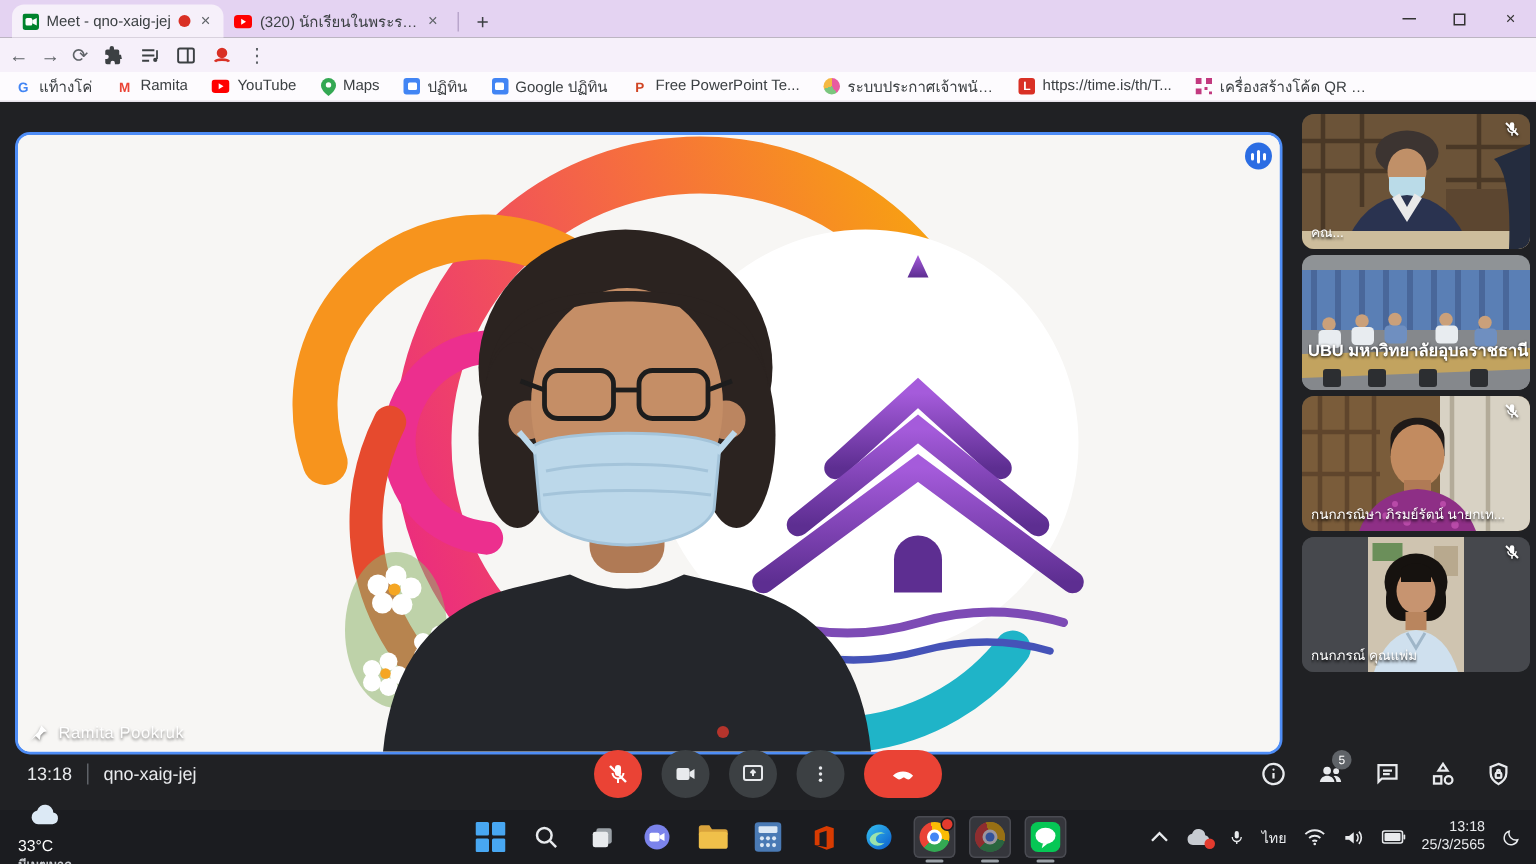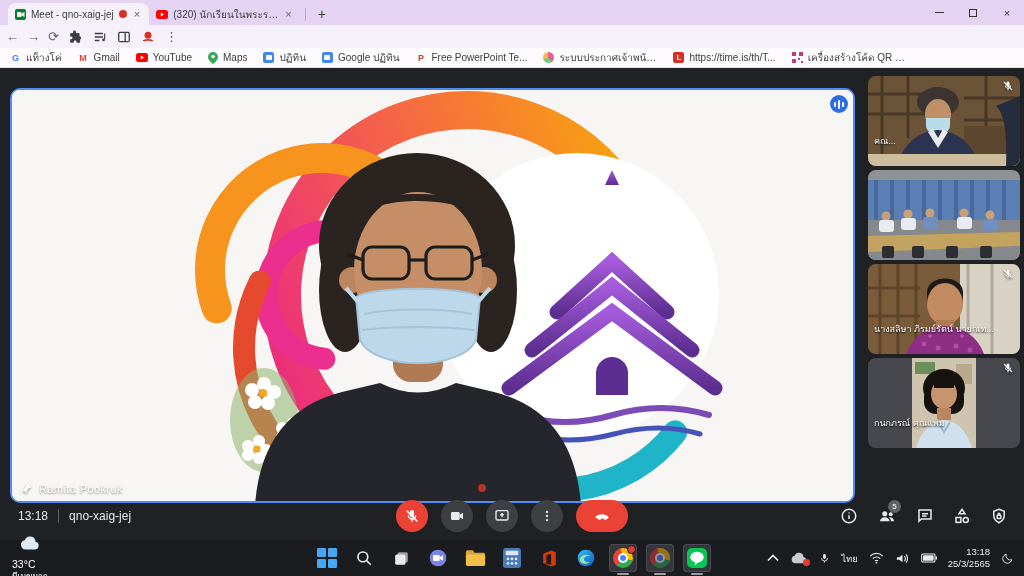--- a/index.html
+++ b/index.html
@@ -40,21 +40,21 @@
   
   .meet { position:absolute; top:68px; left:0; right:0; height:472px; background:#202124; }
   .main-tile { position:absolute; top:20px; left:10px; width:845px; height:415px; border:2px solid #4e8df6; border-radius:10px; background:#fff; overflow:hidden; }
   .audio-ind { position:absolute; top:5px; right:5px; width:18px; height:18px; border-radius:50%; background:#2b6de3; display:flex; align-items:center; justify-content:center; gap:1.5px; }
   .audio-ind i { width:2.5px; background:#fff; border-radius:2px; display:block; }
   .name-tag { position:absolute; left:8px; bottom:6px; display:flex; align-items:center; gap:6px; }
   .name-tag .nm { font-size:11px; color:#fff; opacity:.85; letter-spacing:.4px; text-shadow:0 1px 2px rgba(0,0,0,.6); }
 
   .thumb { position:absolute; left:868px; width:152px; height:90px; border-radius:8px; background:#3c4043; overflow:hidden; }
   .thumb svg { display:block; }
-  .t-label { position:absolute; left:6px; bottom:18px; font-size:9px; color:#fff; text-shadow:0 1px 2px #000; max-width:140px; white-space:nowrap; overflow:hidden; text-overflow:ellipsis; }
+  .t-label { position:absolute; left:6px; bottom:4px; font-size:9px; color:#fff; text-shadow:0 1px 2px #000; max-width:140px; white-space:nowrap; overflow:hidden; text-overflow:ellipsis; }
   .t-label.big { font-size:11px; font-weight:bold; left:4px; bottom:18px; max-width:148px; }
   .t-mic { position:absolute; top:4px; right:6px; filter:drop-shadow(0 1px 1px rgba(0,0,0,.7)); }
 
   
   .meetbar { position:absolute; left:0; right:0; bottom:0; height:48px; display:flex; align-items:center; }
   .mb-left { display:flex; align-items:center; gap:10px; margin-left:18px; color:#e8eaed; font-size:12px; }
   .mb-left .div { width:1px; height:14px; background:#5f6368; }
   .mb-center { position:absolute; left:50%; transform:translateX(-50%); display:flex; align-items:center; gap:13px; }
   .cbtn { width:32px; height:32px; border-radius:50%; background:#3c4043; display:flex; align-items:center; justify-content:center; }
   .cbtn.red { background:#ea4335; }
@@ -143,21 +143,21 @@
     </div>
   </div>
 
   <div class="bookmarks">
     <div class="bm">
         <span class="fav" style="color:#4285f4;background:transparent;">G</span>
         <span class="lbl">แท็างโค่</span>
       </div>
     <div class="bm">
         <span class="fav" style="color:#ea4335;background:transparent;">M</span>
-        <span class="lbl">Gmail</span>
+        <span class="lbl">Ramita</span>
       </div>
     <div class="bm">
         <svg width="12" height="9">
           <rect width="12" height="9" rx="2.5" fill="#f00"></rect>
           <path d="M4.8 2.5 8 4.5 4.8 6.5z" fill="#fff"></path>
         </svg>
         <span class="lbl">YouTube</span>
       </div>
     <div class="bm">
         <svg width="10" height="12" viewBox="0 0 10 12">
@@ -357,20 +357,21 @@
             <rect x="115" y="49" width="15" height="12" rx="3"></rect>
           </g>
         <path d="M0 66 L152 62 L152 76 L0 82 Z" fill="#c2a35f"></path>
         <g fill="#2c2e31">
             <rect x="14" y="76" width="12" height="12" rx="2"></rect>
             <rect x="44" y="76" width="12" height="12" rx="2"></rect>
             <rect x="78" y="76" width="12" height="12" rx="2"></rect>
             <rect x="112" y="76" width="12" height="12" rx="2"></rect>
           </g>
       </svg>
+      <span class="t-label big">UBU มหาวิทยาลัยอุบลราชธานี</span>
     </div>
 
     <div class="thumb" style="top:196px;">
       <svg width="152" height="90" viewBox="0 0 152 90">
         <rect width="152" height="90" fill="#7a5c3a"></rect>
         <g stroke="#5f452c" stroke-width="3">
             <path d="M12 0v90M30 0v90M48 0v90"></path>
             <path d="M0 24h52M0 52h52"></path>
           </g>
         <rect x="92" width="60" height="90" fill="#d8d2c4"></rect>
@@ -387,21 +388,21 @@
             <circle cx="62" cy="72" r="2"></circle>
             <circle cx="94" cy="72" r="2"></circle>
           </g>
       </svg>
       <svg class="t-mic" width="12" height="12" viewBox="0 0 24 24">
           <path d="M12 3a3 3 0 0 1 3 3v5a3 3 0 0 1-6 0V6a3 3 0 0 1 3-3z" fill="#fff"></path>
           <path d="M6.5 11a5.5 5.5 0 0 0 11 0" stroke="#fff" stroke-width="2" fill="none"></path>
           <path d="M12 16.5V21" stroke="#fff" stroke-width="2"></path>
           <path d="M4 4l16 16" stroke="#fff" stroke-width="2.6"></path>
         </svg>
-      <span class="t-label">นางสลิษา ภิรมย์รัตน์ นายกเท...</span>
+      <span class="t-label">กนกภรณิษา ภิรมย์รัตน์ นายกเท...</span>
     </div>
 
     <div class="thumb" style="top:290px;">
       <svg width="152" height="90" viewBox="0 0 152 90">
         <rect width="152" height="90" fill="#46484d"></rect>
         <rect x="44" width="64" height="90" fill="#cfc4b0"></rect>
         <rect x="47" y="4" width="20" height="12" fill="#6b8f5a"></rect>
         <rect x="88" y="6" width="16" height="20" fill="#b8a98e"></rect>
         <ellipse cx="76" cy="30" rx="21" ry="19" fill="#16120f"></ellipse>
         <rect x="56" y="28" width="40" height="28" rx="12" fill="#16120f"></rect>

